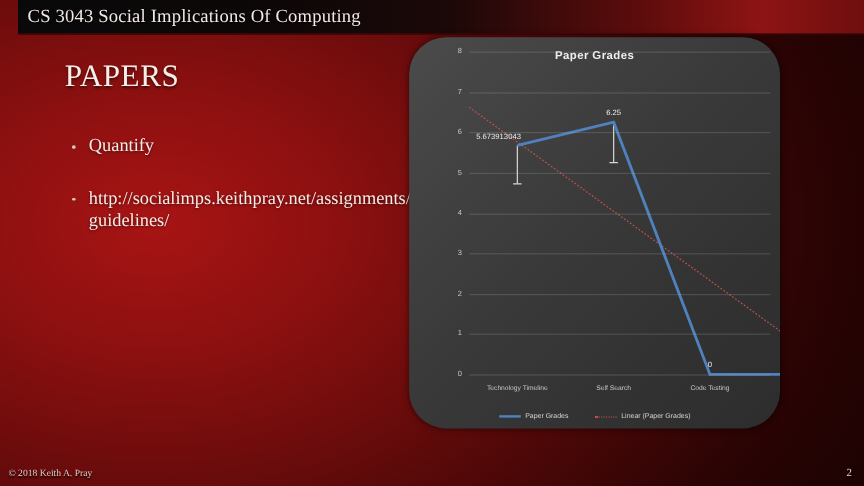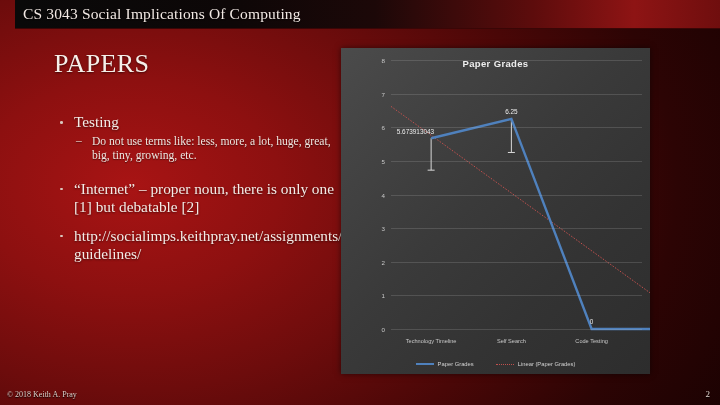--- a/index.html
+++ b/index.html
@@ -65,24 +65,25 @@
   }
   .b2:before{
     content:"–"; position:absolute; left:20px; top:-1px;
     font-size:11.6px; color:#e3d3cb;
   }
   .gap{ height:8px; }
   .gap-s{ height:7px; }
 
   
   .chart{
-    position:absolute; left:341px; top:48px; width:309px; height:326px;
+    position:absolute; left:341px; top:31px; width:309px; height:326px;
     background:linear-gradient(135deg,#4b4b4b 0%, #444 18%, #3a3a3a 45%, #333 70%, #2d2d2d 100%);
     box-shadow:0 0 6px rgba(0,0,0,.55);
     overflow:hidden;
+    border-radius:31px;
   }
   .chart-title{
     position:absolute; left:0; right:0; top:10px; text-align:center;
     font-family:"Liberation Sans",sans-serif; font-size:9.5px; font-weight:bold;
     color:#efefef; letter-spacing:.35px;
   }
   .plot{ position:absolute; left:50px; top:12px; right:8px; bottom:45px; }
   .gridline{ position:absolute; left:0; right:0; height:1px; background:rgba(190,190,190,.20); }
   .ytick{
     position:absolute; right:calc(100% + 6px); font-family:"Liberation Sans",sans-serif;
@@ -120,25 +121,23 @@
 <div class="slide">
 
   <div class="hdr">
     <div class="hdr-title">CS 3043 Social Implications Of Computing</div>
   </div>
 
   <div class="ptitle">PAPERS</div>
 
   <div class="bullets">
     <div class="gap"></div>
-    <div class="b1">Testing</div>
-    <div class="b2">Do not use terms like: less, more, a lot, huge, great, big, tiny, growing, etc.</div>
+    <div class="b1">Quantify</div>
     <div class="gap"></div>
     <div class="gap-s"></div>
-    <div class="b1">“Internet” – proper noun, there is only one [1] but debatable [2]</div>
     <div class="gap-s"></div>
     <div class="b1">http://socialimps.keithpray.net/assignments/paper-guidelines/</div>
   </div>
 
   <div class="chart">
     <div class="chart-title">Paper Grades</div>
     <div class="plot" id="plot">
       <svg id="plot-svg" width="100%" height="100%" style="position:absolute;left:0;top:0;overflow:visible">
           <line x1="0" y1="46.4025" x2="321" y2="277.40625" stroke="#c0504d" stroke-width="1" stroke-dasharray="1.5,1.5"></line>
           <line x1="40.125" y1="78.21467392912501" x2="40.125" y2="110.15842392912501" stroke="#d8d8d8" stroke-width="1"></line>

